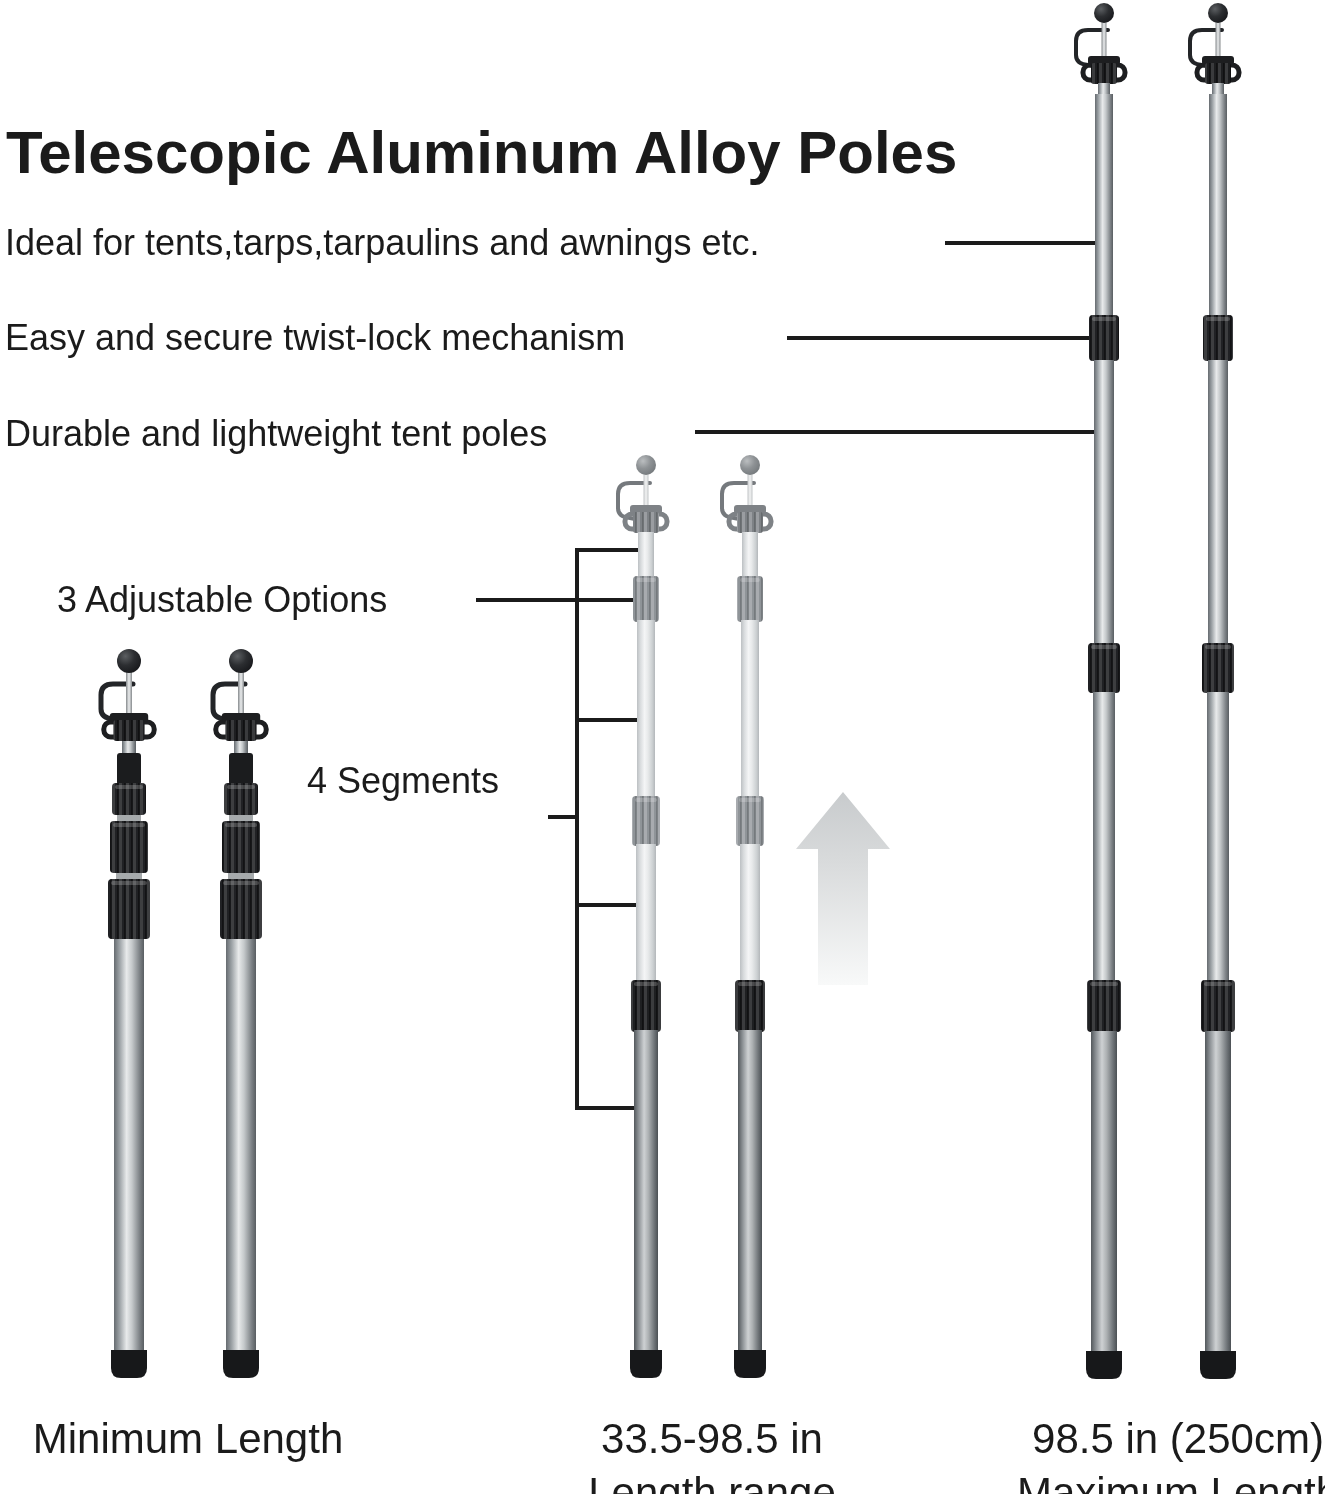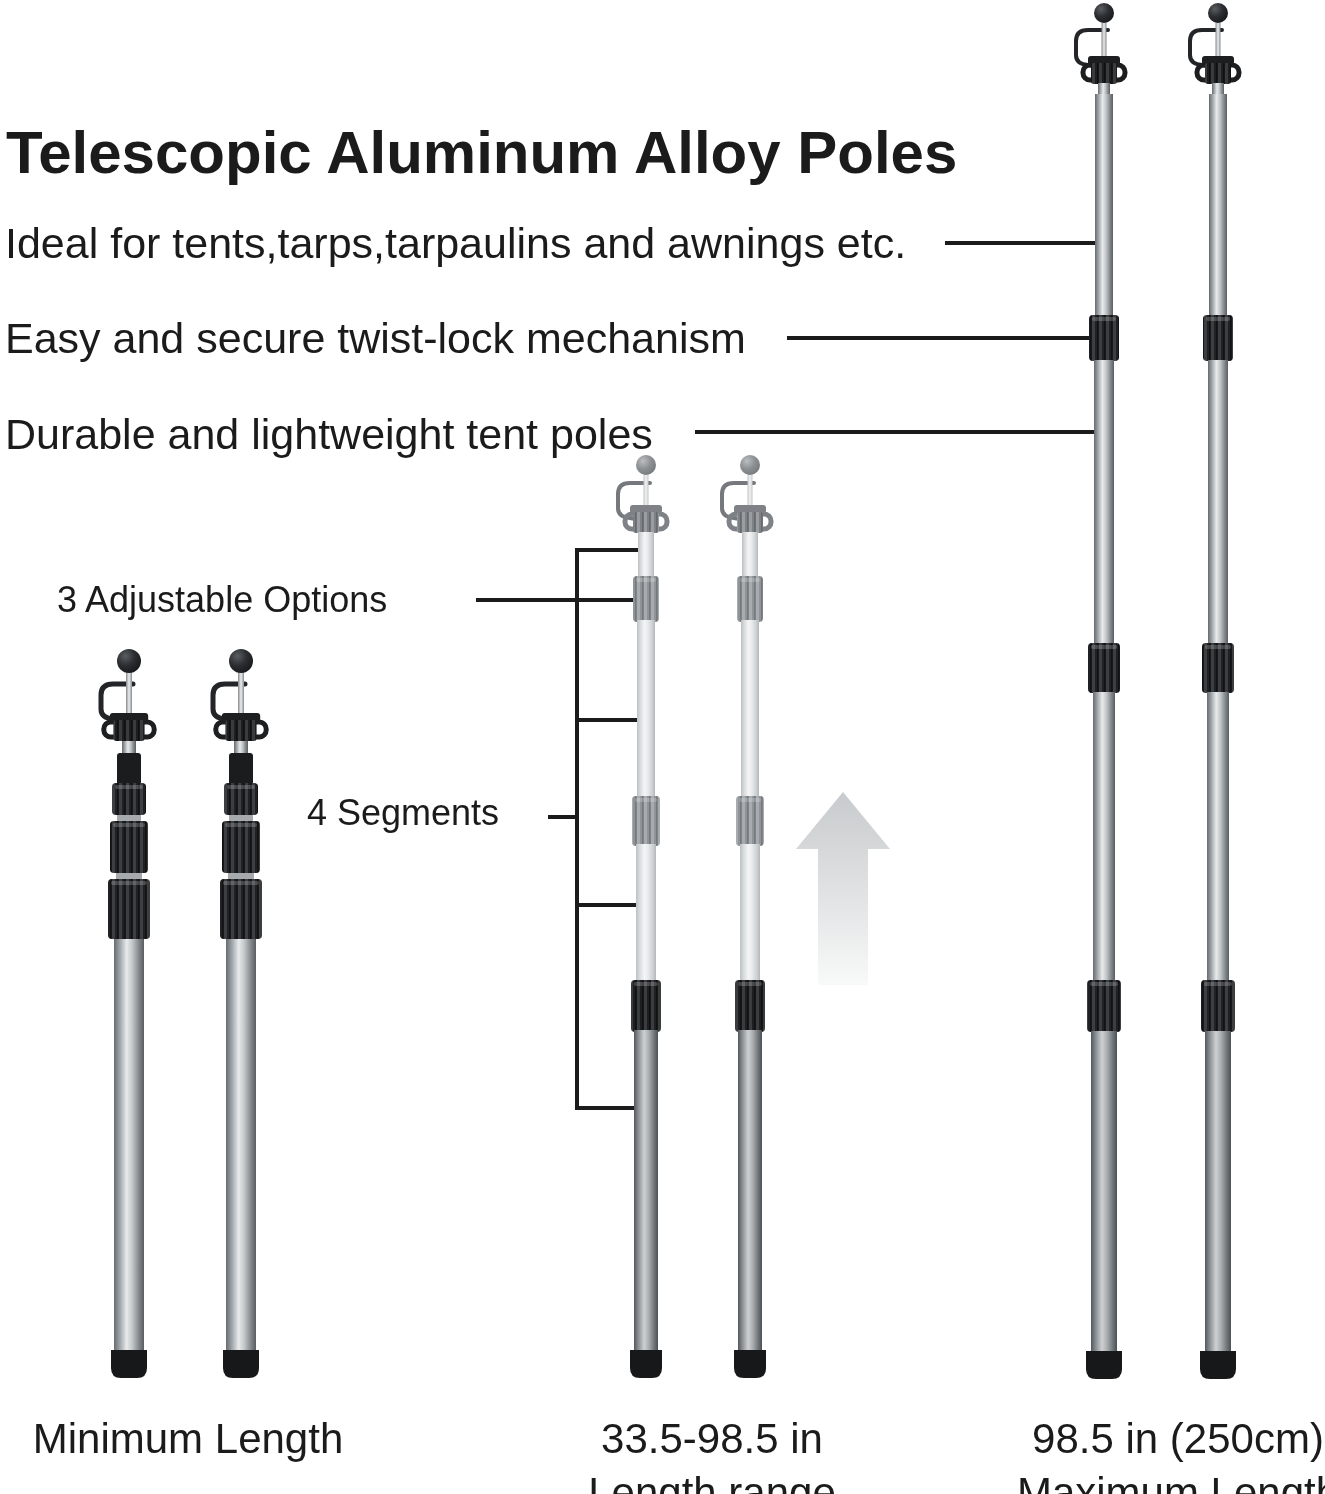--- a/index.html
+++ b/index.html
@@ -13,28 +13,28 @@
   }
   #art{position:absolute;left:0;top:0;width:1325px;height:1494px;}
   .txt{position:absolute;white-space:nowrap;}
   .title{
     left:6px;top:120px;
     font-size:60px;font-weight:700;line-height:66px;
     letter-spacing:0px;
   }
   .feature{
     left:5px;height:54px;line-height:54px;
-    font-size:43px;font-weight:400;
+    font-size:36px;font-weight:400;
   }
   .f1{top:216px;}
   .f2{top:311px;}
   .f3{top:407px;text-align:center;}
   .note{font-size:36px;font-weight:400;height:54px;line-height:54px;}
   .adj{left:57px;top:573px;}
-  .seg{left:307px;top:786px;}
+  .seg{left:307px;top:754px;}
   .caption{
     position:absolute;top:1412px;width:340px;
     font-size:42px;line-height:54px;text-align:center;white-space:nowrap;
   }
   .cap1{left:18px;}
   .cap2{left:542px;}
   .cap3{left:1008px;}
   .caption span{display:block;}
 </style>
 </head>

